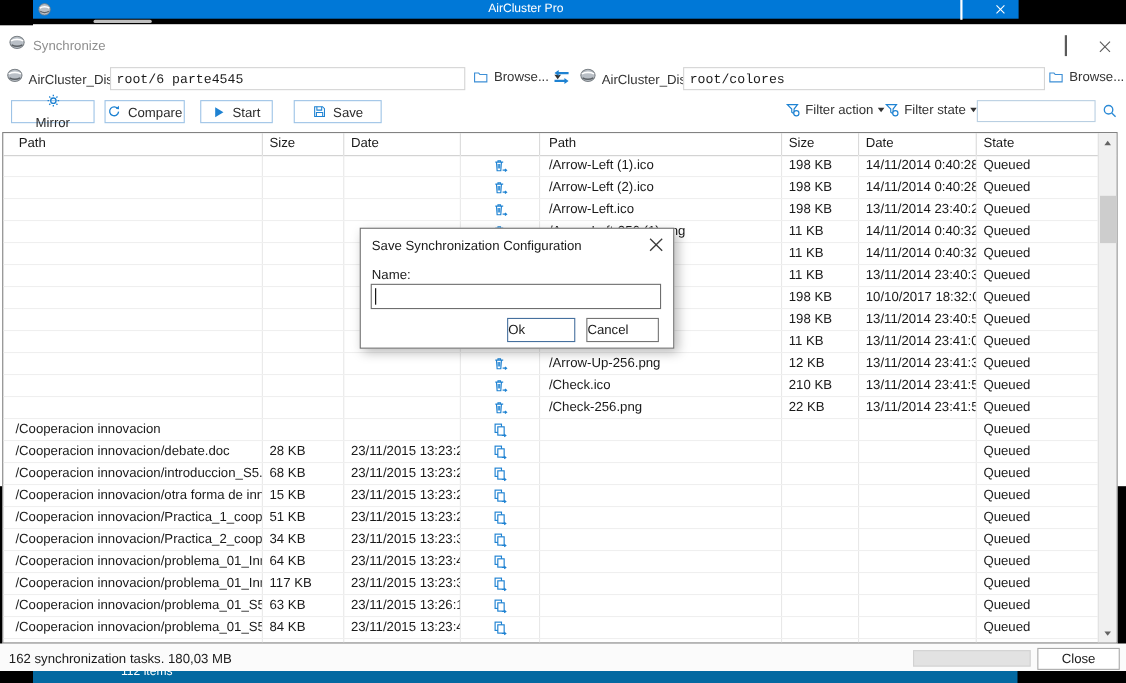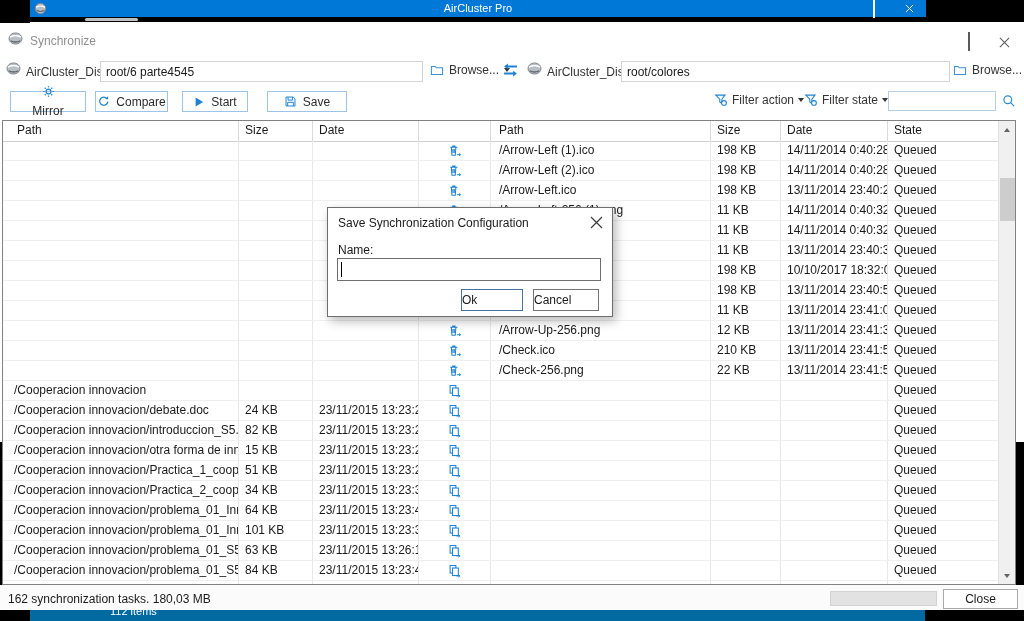--- a/index.html
+++ b/index.html
@@ -23,21 +23,21 @@
   
   .sync-window{position:absolute;left:0;top:22px;width:1024px;height:420px;background:#fff;z-index:1;}
   .sync-logo{position:absolute;left:8px;top:10px;}
   .sync-title{position:absolute;left:30px;top:12px;font-size:12px;color:#8f8f8f;}
   .sync-controls{position:absolute;right:14px;top:11px;display:flex;align-items:center;gap:29px;}
   .sg-min{width:10px;height:1px;background:#5a5a5a;}
   .sg-max{width:9px;height:9px;border:1px solid #5a5a5a;box-sizing:border-box;}
 
   
   .lbl{position:absolute;font-size:12px;color:#333;}
-  .pathbox{position:absolute;height:21px;border:1px solid #d4d4d4;background:#fff;font-size:12px;color:#1a1a1a;padding:0 5px;box-sizing:border-box;font-family:Liberation Sans, sans-serif;}
+  .pathbox{position:absolute;height:21px;border:1px solid #d4d4d4;background:#fff;font-size:12px;color:#1a1a1a;padding:0 5px;box-sizing:border-box;font-family:Liberation Mono, monospace;}
   .browse{position:absolute;top:41px;display:flex;align-items:center;gap:5px;font-size:12px;color:#333;cursor:default;}
   .caret{width:0;height:0;border-left:3.5px solid transparent;border-right:3.5px solid transparent;border-top:4px solid #333;}
 
   
   .btn{position:absolute;top:69px;height:21px;border:1px solid #9dc3e6;background:#fff;display:flex;align-items:center;justify-content:center;gap:6px;font-size:12px;color:#2b2b2b;box-sizing:border-box;}
   .fgroup{position:absolute;top:71px;display:flex;align-items:center;gap:4px;font-size:12px;color:#333;}
   .searchbox{position:absolute;left:888px;top:69px;width:108px;height:20px;border:1px solid #b9cfe2;background:#fff;box-sizing:border-box;font-size:12px;padding:0 4px;font-family:"Liberation Sans",sans-serif;}
   .mag{position:absolute;left:1002px;top:72px;}
 
   
@@ -511,41 +511,41 @@
               </span>
             </div>
             <div class="c col-rpath"></div>
             <div class="c col-rsize"></div>
             <div class="c col-rdate"></div>
             <div class="c col-state">Queued</div>
           </div>
 
           <div class="trow">
             <div class="c col-lpath">/Cooperacion innovacion/debate.doc</div>
-            <div class="c col-lsize">24 KB</div>
+            <div class="c col-lsize">28 KB</div>
             <div class="c col-ldate">23/11/2015 13:23:26</div>
             <div class="c col-icon">
 
               <span>
                 <svg width="14" height="14" viewBox="0 0 16 16" stroke="#1e82d2" stroke-width="1.2">
                   <rect x="2.4" y="1.8" width="6.6" height="8.6" fill="#fff"></rect>
                   <rect x="5.2" y="4.6" width="6.6" height="8.6" fill="#fff"></rect>
                   <path d="M9.4 13.6h4.6M11.8 12.2l1.8 1.4-1.8 1.4" fill="none" stroke-width="1.1"></path>
                 </svg>
               </span>
             </div>
             <div class="c col-rpath"></div>
             <div class="c col-rsize"></div>
             <div class="c col-rdate"></div>
             <div class="c col-state">Queued</div>
           </div>
 
           <div class="trow">
             <div class="c col-lpath">/Cooperacion innovacion/introduccion_S5....</div>
-            <div class="c col-lsize">82 KB</div>
+            <div class="c col-lsize">68 KB</div>
             <div class="c col-ldate">23/11/2015 13:23:27</div>
             <div class="c col-icon">
 
               <span>
                 <svg width="14" height="14" viewBox="0 0 16 16" stroke="#1e82d2" stroke-width="1.2">
                   <rect x="2.4" y="1.8" width="6.6" height="8.6" fill="#fff"></rect>
                   <rect x="5.2" y="4.6" width="6.6" height="8.6" fill="#fff"></rect>
                   <path d="M9.4 13.6h4.6M11.8 12.2l1.8 1.4-1.8 1.4" fill="none" stroke-width="1.1"></path>
                 </svg>
               </span>
@@ -631,21 +631,21 @@
               </span>
             </div>
             <div class="c col-rpath"></div>
             <div class="c col-rsize"></div>
             <div class="c col-rdate"></div>
             <div class="c col-state">Queued</div>
           </div>
 
           <div class="trow">
             <div class="c col-lpath">/Cooperacion innovacion/problema_01_Inn...</div>
-            <div class="c col-lsize">101 KB</div>
+            <div class="c col-lsize">117 KB</div>
             <div class="c col-ldate">23/11/2015 13:23:37</div>
             <div class="c col-icon">
 
               <span>
                 <svg width="14" height="14" viewBox="0 0 16 16" stroke="#1e82d2" stroke-width="1.2">
                   <rect x="2.4" y="1.8" width="6.6" height="8.6" fill="#fff"></rect>
                   <rect x="5.2" y="4.6" width="6.6" height="8.6" fill="#fff"></rect>
                   <path d="M9.4 13.6h4.6M11.8 12.2l1.8 1.4-1.8 1.4" fill="none" stroke-width="1.1"></path>
                 </svg>
               </span>

